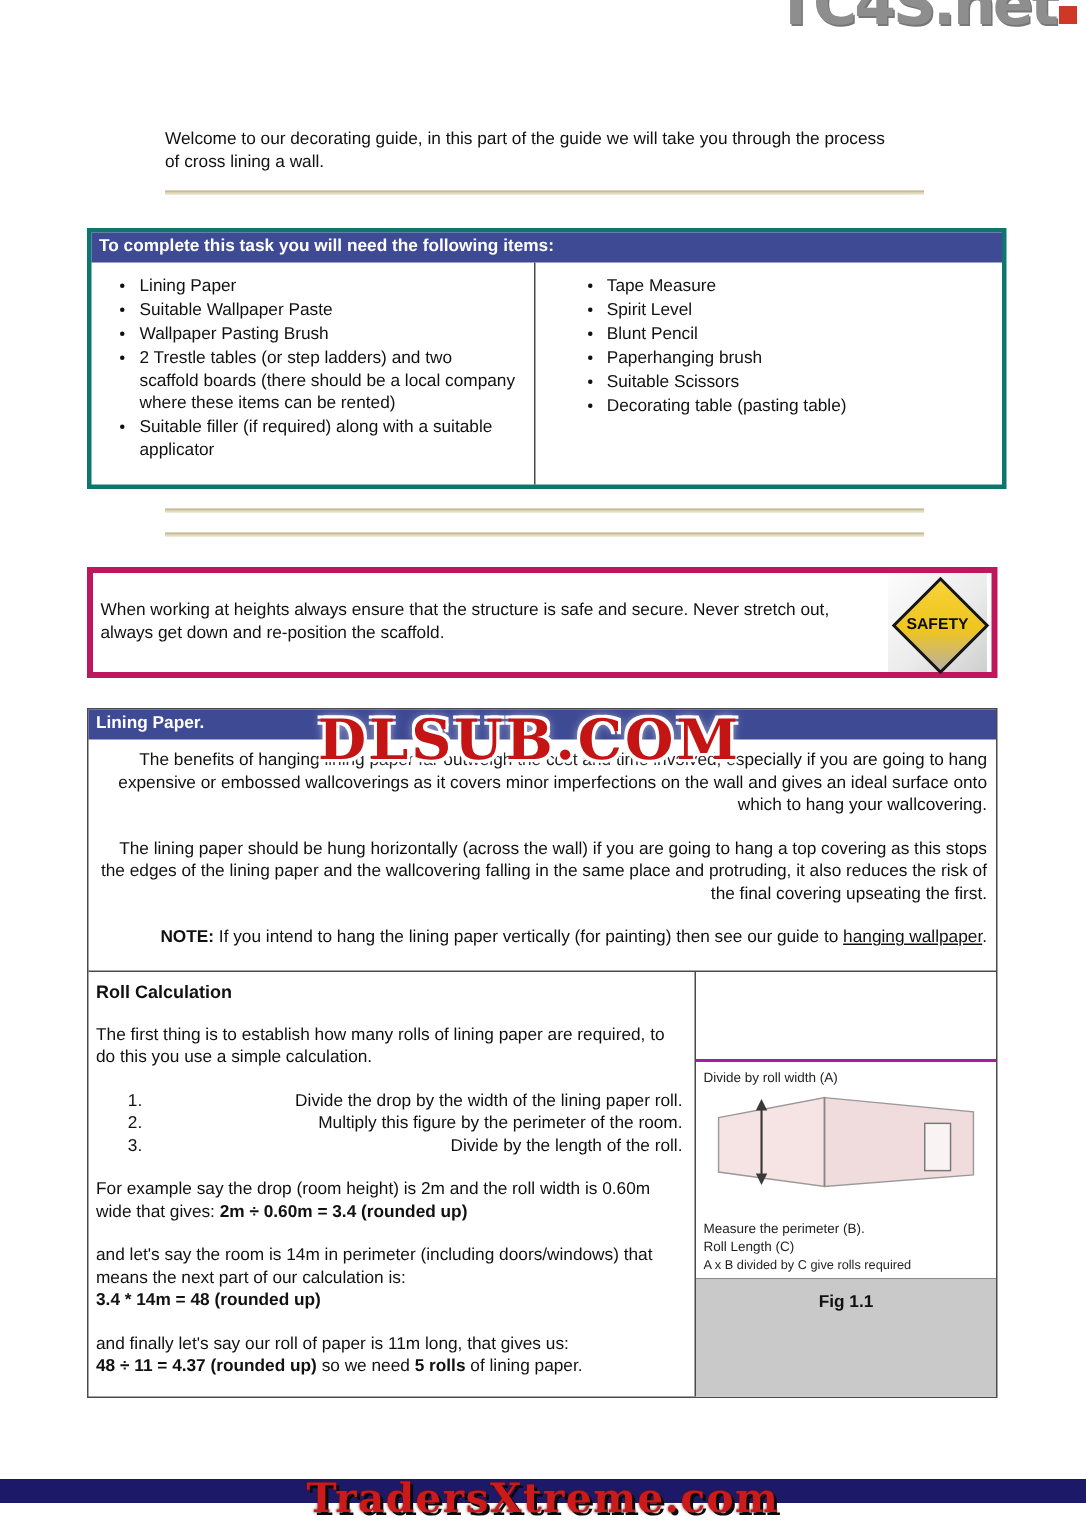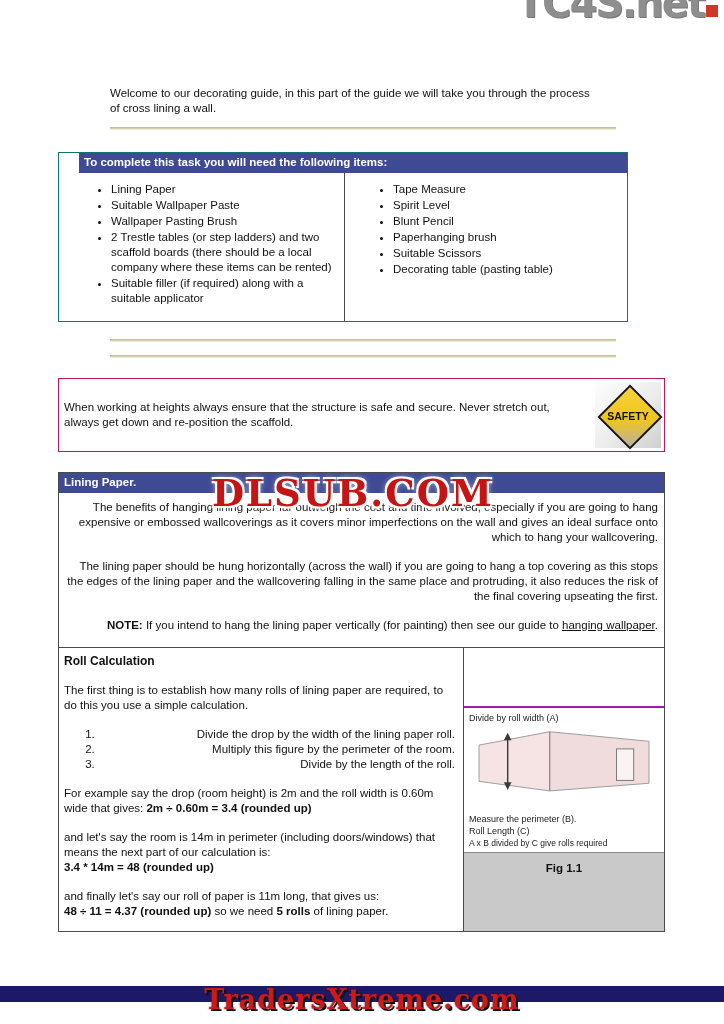--- a/index.html
+++ b/index.html
@@ -17,30 +17,30 @@
   .logo-red{display:inline-block; width:12px; height:12px; background:var(--logo-red,#cf3726); margin-left:2px;}
 
   .intro{position:absolute; left:110px; top:86px; width:480px; margin:0;}
 
   .divider{position:absolute; height:1px; background:#d9d0b2; border-top:1px solid #c7bd9b; border-bottom:1px solid #efe9d6;}
   .d1{left:110px; top:127px; width:506px;}
   .d2{left:110px; top:339px; width:506px;}
   .d3{left:110px; top:355px; width:506px;}
 
   
-  .items-table{position:absolute; left:58px; top:152px; width:570px; border:1px solid #0f766e; box-sizing:border-box;padding-left:20px;}
+  .items-table{position:absolute; left:58px; top:152px; width:613px; border:3px solid #0f766e; box-sizing:border-box;}
   .bar-header{background:var(--header-bg,#3e4a94); color:#fff; font-weight:bold; padding:2px 5px 3px 5px;}
   .table-body{display:flex; min-height:148px;gap:16px;}
   .table-cell{width:50%; box-sizing:border-box;}
   .table-cell.left{border-right:1px solid #4a4a4a;}
   .table-cell ul{margin:9px 0 9px 32px; padding:0;}
   .table-cell li{margin:0 12px 1px 0;}
 
   
-  .safety-box{position:absolute; left:58px; top:378px; width:607px; height:74px; border:1px solid #be185d; box-sizing:border-box; display:flex; align-items:center;}
+  .safety-box{position:absolute; left:58px; top:378px; width:607px; height:74px; border:4px solid #be185d; box-sizing:border-box; display:flex; align-items:center;}
   .safety-text{flex:1; margin:0; padding:4px 10px 4px 5px;}
   .safety-icon{position:relative; width:66px; height:66px; margin:3px; flex-shrink:0;
     background:linear-gradient(135deg,#fdfdfd 0%,#ececec 55%,#cfcfcf 100%); }
   .diamond{position:absolute; left:12px; top:12px; width:42px; height:42px; transform:rotate(45deg);
     background:linear-gradient(135deg,#f7d337 0%, var(--safety-yellow,#efc51f) 55%, #b9b0a0 100%);
     border:2px solid #161616;}
   .safety-label{position:absolute; left:0; top:27px; width:100%; text-align:center; font-size:10.5px; font-weight:bold; color:#0d0d0d;}
 
   
   .lining-section{position:absolute; left:58px; top:472px; width:607px; border:1px solid #4a4a4a; box-sizing:border-box; background:#fff;}

